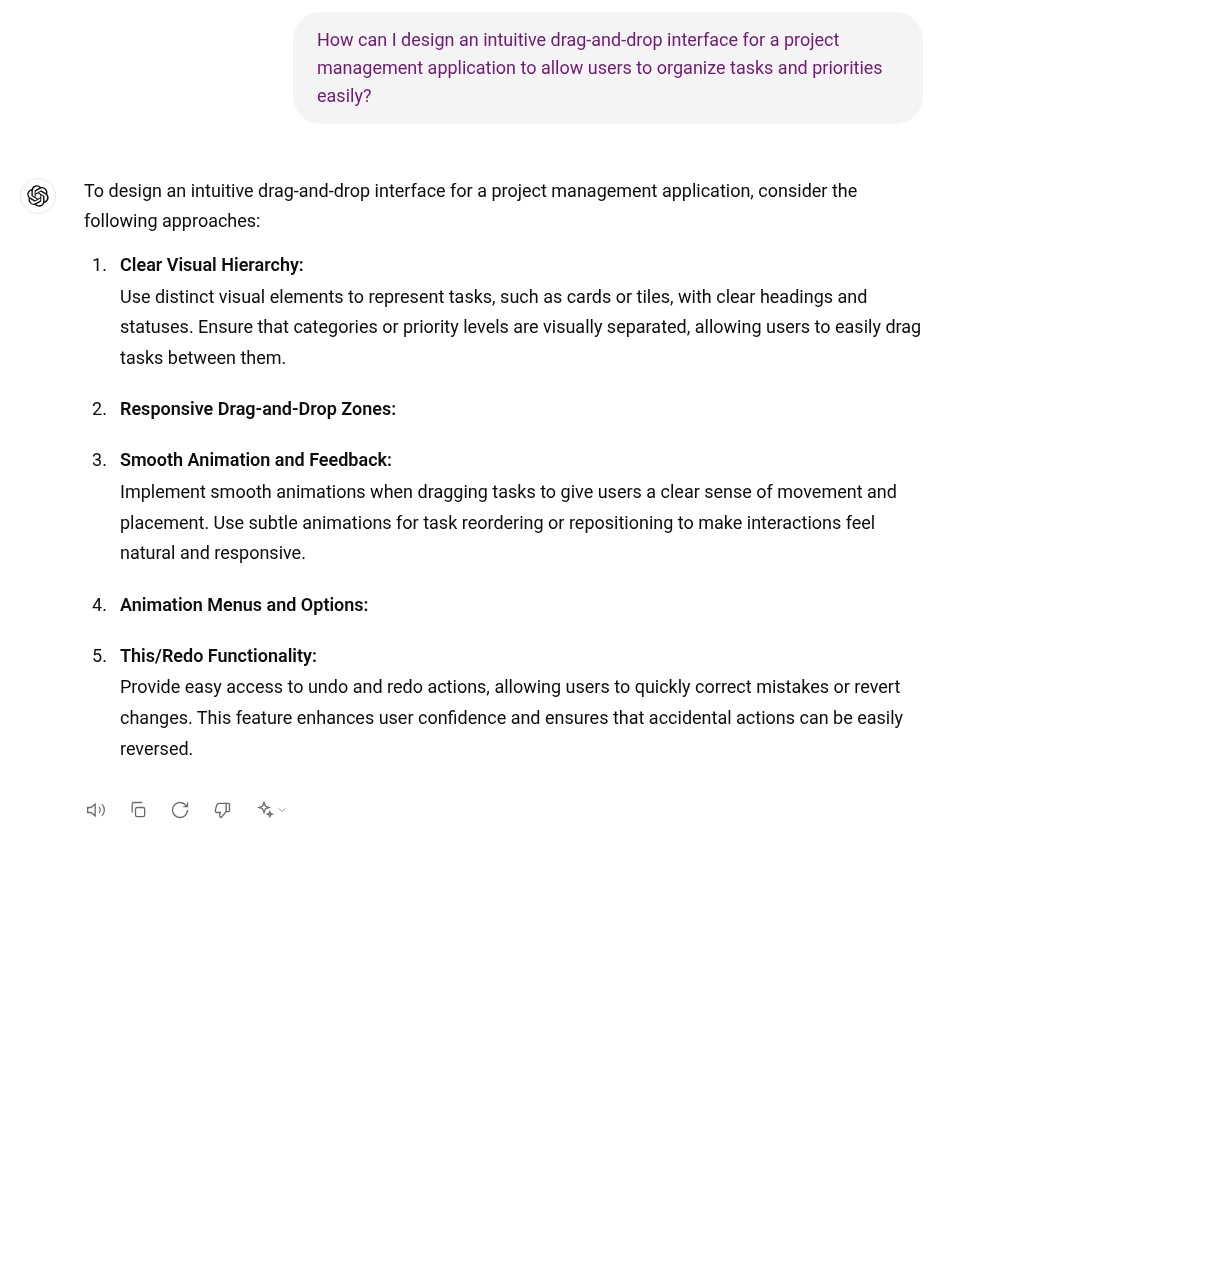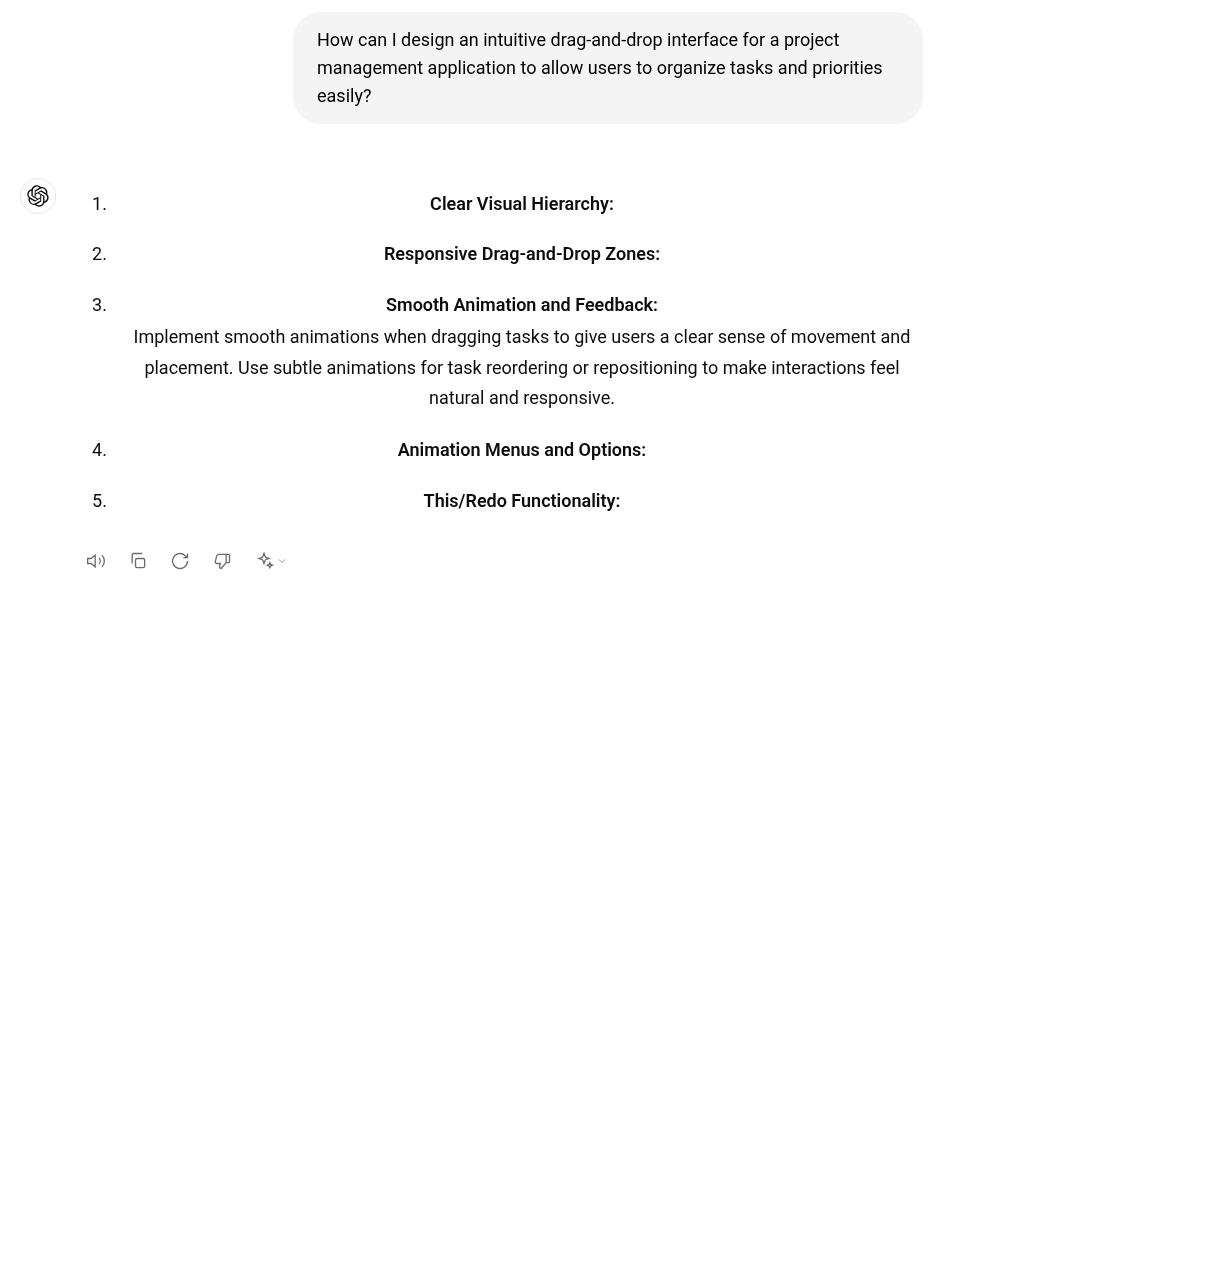--- a/index.html
+++ b/index.html
@@ -26,21 +26,21 @@
       margin-bottom: 52px;
       padding-right: 210px;
     }
     .user-msg {
       background: #f4f4f4;
       border-radius: 28px;
       padding: 14px 24px;
       max-width: 630px;
       font-size: 18px;
       line-height: 1.55;
-      color: #000000;
+      color: #701a75;
     }
     .assistant-row {
       display: flex;
       align-items: flex-start;
     }
     .avatar {
       width: 36px;
       height: 36px;
       border-radius: 50%;
       border: 1px solid #e5e5e5;
@@ -68,21 +68,20 @@
     ol.points {
       list-style: none;
       counter-reset: item;
       padding-left: 36px;
       margin: 14px 0 22px 0;
     }
     ol.points > li {
       counter-increment: item;
       position: relative;
       margin-bottom: 22px;
-      text-align: center;
     }
     ol.points > li::before {
       content: counter(item) ".";
       position: absolute;
       left: -28px;
       top: 0;
       font-size: 18px;
       color: #0d0d0d;
     }
     .point-title {
@@ -133,37 +132,40 @@
   </div>
 
   <div class="assistant-row">
     <div class="avatar">
       <svg viewBox="0 0 41 41" xmlns="http://www.w3.org/2000/svg">
         <path fill="#0d0d0d" d="M37.532 16.87a9.963 9.963 0 0 0-.856-8.184 10.078 10.078 0 0 0-10.855-4.835A9.964 9.964 0 0 0 18.306.5a10.079 10.079 0 0 0-9.614 6.977 9.967 9.967 0 0 0-6.664 4.834 10.08 10.08 0 0 0 1.24 11.817 9.965 9.965 0 0 0 .856 8.185 10.079 10.079 0 0 0 10.855 4.835 9.965 9.965 0 0 0 7.516 3.35 10.078 10.078 0 0 0 9.617-6.981 9.967 9.967 0 0 0 6.663-4.834 10.079 10.079 0 0 0-1.243-11.813ZM22.498 37.886a7.474 7.474 0 0 1-4.799-1.735c.061-.033.168-.091.237-.134l7.964-4.6a1.294 1.294 0 0 0 .655-1.134V19.054l3.366 1.944a.12.12 0 0 1 .066.092v9.299a7.505 7.505 0 0 1-7.49 7.496ZM6.392 31.006a7.471 7.471 0 0 1-.894-5.023c.06.036.162.099.237.141l7.964 4.6a1.297 1.297 0 0 0 1.308 0l9.724-5.614v3.888a.12.12 0 0 1-.048.103l-8.051 4.649a7.504 7.504 0 0 1-10.24-2.744ZM4.297 13.62A7.469 7.469 0 0 1 8.2 10.333c0 .068-.004.19-.004.274v9.201a1.294 1.294 0 0 0 .654 1.132l9.723 5.614-3.366 1.944a.12.12 0 0 1-.114.01L7.04 23.856a7.504 7.504 0 0 1-2.743-10.237Zm27.658 6.437-9.724-5.615 3.367-1.943a.121.121 0 0 1 .113-.01l8.052 4.648a7.498 7.498 0 0 1-1.158 13.528v-9.476a1.293 1.293 0 0 0-.65-1.132Zm3.35-5.043c-.059-.037-.162-.099-.236-.141l-7.965-4.6a1.298 1.298 0 0 0-1.308 0l-9.723 5.614v-3.888a.12.12 0 0 1 .048-.103l8.05-4.645a7.497 7.497 0 0 1 11.135 7.763Zm-21.063 6.929-3.367-1.944a.12.12 0 0 1-.065-.092v-9.299a7.497 7.497 0 0 1 12.293-5.756 6.94 6.94 0 0 0-.236.134l-7.965 4.6a1.294 1.294 0 0 0-.654 1.132l-.006 11.225Zm1.829-3.943 4.33-2.501 4.332 2.5v5l-4.331 2.5-4.331-2.5V18Z"></path>
       </svg>
     </div>
 
     <div class="assistant-body">
+      <p class="intro-text">To design an intuitive drag-and-drop interface for a project management application, consider the following approaches:</p>
 
       <ol class="points">
         <li>
           <span class="point-title">Clear Visual Hierarchy:</span>
+          <div class="point-body">Use distinct visual elements to represent tasks, such as cards or tiles, with clear headings and statuses. Ensure that categories or priority levels are visually separated, allowing users to easily drag tasks between them.</div>
         </li>
         <li>
           <span class="point-title">Responsive Drag-and-Drop Zones:</span>
         </li>
         <li>
           <span class="point-title">Smooth Animation and Feedback:</span>
           <div class="point-body">Implement smooth animations when dragging tasks to give users a clear sense of movement and placement. Use subtle animations for task reordering or repositioning to make interactions feel natural and responsive.</div>
         </li>
         <li>
           <span class="point-title">Animation Menus and Options:</span>
         </li>
         <li>
           <span class="point-title">This/Redo Functionality:</span>
+          <div class="point-body">Provide easy access to undo and redo actions, allowing users to quickly correct mistakes or revert changes. This feature enhances user confidence and ensures that accidental actions can be easily reversed.</div>
         </li>
       </ol>
 
 
       <div class="action-bar">
         <button class="action-btn" title="Read aloud">
           <svg viewBox="0 0 24 24">
               <path d="M11 5 6 9H2v6h4l5 4V5Z"></path>
               <path d="M15.54 8.46a5 5 0 0 1 0 7.07"></path>
               <path d="M19.07 4.93a10 10 0 0 1 0 14.14"></path>

